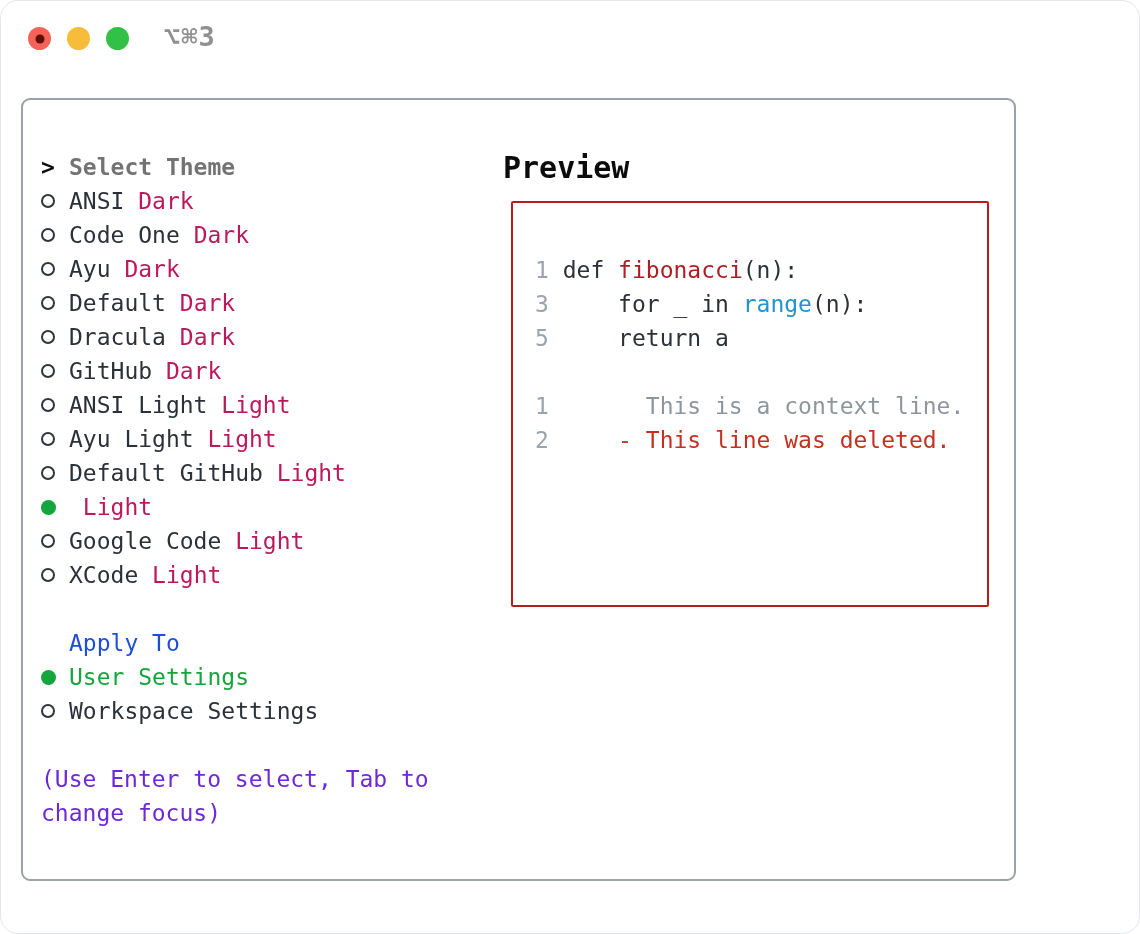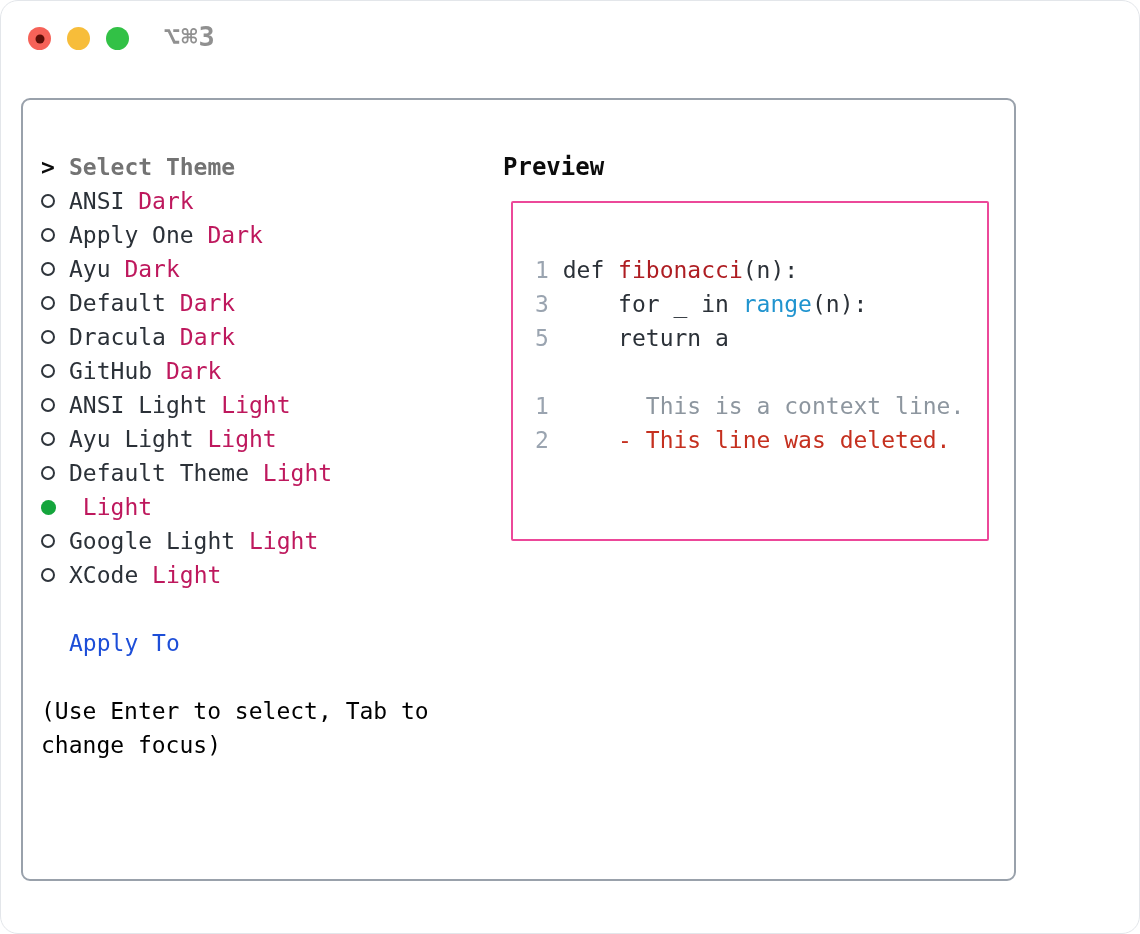--- a/index.html
+++ b/index.html
@@ -44,30 +44,30 @@
     width:14px; height:14px; border-radius:50%; border:2px solid #2f353c; background:transparent;
   }
   .radio.sel { width:15px; height:15px; border:none; background:#14a53c; }
   .picker-title { font-weight:700; color:#737373; }
   .item-name { color:#2b3138; }
   .item-name.sel { color:#14a53c; }
   .variant-tag { color:#be185d; }
   .apply-title { color:#1d4ed8; margin-left:28px; }
   .opt-label { color:#2b3138; }
   .opt-label.sel { color:#14a53c; }
-  .hint { width:435px; line-height:34px; color:#000000; white-space:normal; }
+  .hint { width:435px; line-height:34px; color:#6d28d9; white-space:normal; }
 
   
   .preview-title {
     position:absolute; left:480px; top:50px; height:34px; display:flex; align-items:center;
-    font-size:24px; font-weight:700; color:#0c0c0c;
+    font-size:30px; font-weight:700; color:#0c0c0c;
   }
   .preview-box {
-    position:absolute; left:488px; top:101px; width:478px; height:340px;
-    border:2px solid #ec4899; border-radius:2px; background:#ffffff;
+    position:absolute; left:488px; top:101px; width:478px; height:406px;
+    border:2px solid #b91c1c; border-radius:2px; background:#ffffff;
   }
   .codepane { position:absolute; left:22px; top:50px; right:8px; font-size:23px; }
   .cline { height:34px; line-height:34px; white-space:pre; color:#2b3138; }
   .seg-ln   { color:#9aa4b0; }
   .seg-code { color:#2b3138; }
   .seg-func { color:#ae1d22; }
   .seg-num  { color:#0e7b82; }
   .seg-call { color:#2094cf; }
   .seg-ctx  { color:#8d969f; }
   .seg-del  { color:#c5301f; }
@@ -95,39 +95,43 @@
       <div class="leftcol">
         <div class="row">
           <span class="bullet-slot">
             <span class="cursor-ch">&gt;</span>
           </span>
           <span class="picker-title">Select Theme</span>
         </div>
 
         <div id="theme-items">
             <div class="row"><span class="bullet-slot"><span class="radio"></span></span><span class="item-name">ANSI</span><span class="variant-tag"> Dark</span></div>
-            <div class="row"><span class="bullet-slot"><span class="radio"></span></span><span class="item-name">Apply One</span><span class="variant-tag"> Dark</span></div>
+            <div class="row"><span class="bullet-slot"><span class="radio"></span></span><span class="item-name">Code One</span><span class="variant-tag"> Dark</span></div>
             <div class="row"><span class="bullet-slot"><span class="radio"></span></span><span class="item-name">Ayu</span><span class="variant-tag"> Dark</span></div>
             <div class="row"><span class="bullet-slot"><span class="radio"></span></span><span class="item-name">Default</span><span class="variant-tag"> Dark</span></div>
             <div class="row"><span class="bullet-slot"><span class="radio"></span></span><span class="item-name">Dracula</span><span class="variant-tag"> Dark</span></div>
             <div class="row"><span class="bullet-slot"><span class="radio"></span></span><span class="item-name">GitHub</span><span class="variant-tag"> Dark</span></div>
             <div class="row"><span class="bullet-slot"><span class="radio"></span></span><span class="item-name">ANSI Light</span><span class="variant-tag"> Light</span></div>
             <div class="row"><span class="bullet-slot"><span class="radio"></span></span><span class="item-name">Ayu Light</span><span class="variant-tag"> Light</span></div>
-            <div class="row"><span class="bullet-slot"><span class="radio"></span></span><span class="item-name">Default Theme</span><span class="variant-tag"> Light</span></div>
+            <div class="row"><span class="bullet-slot"><span class="radio"></span></span><span class="item-name">Default GitHub</span><span class="variant-tag"> Light</span></div>
             <div class="row"><span class="bullet-slot"><span class="radio sel"></span></span><span class="variant-tag"> Light</span></div>
-            <div class="row"><span class="bullet-slot"><span class="radio"></span></span><span class="item-name">Google Light</span><span class="variant-tag"> Light</span></div>
+            <div class="row"><span class="bullet-slot"><span class="radio"></span></span><span class="item-name">Google Code</span><span class="variant-tag"> Light</span></div>
             <div class="row"><span class="bullet-slot"><span class="radio"></span></span><span class="item-name">XCode</span><span class="variant-tag"> Light</span></div>
           </div>
 
         <div class="spacer"></div>
 
         <div class="row">
           <span class="apply-title">Apply To</span>
         </div>
 
+        <div id="apply-options">
+            <div class="row"><span class="bullet-slot"><span class="radio sel"></span></span><span class="opt-label sel">User Settings</span></div>
+            <div class="row"><span class="bullet-slot"><span class="radio"></span></span><span class="opt-label">Workspace Settings</span></div>
+          </div>
 
         <div class="spacer"></div>
 
         <div class="hint">(Use Enter to select, Tab to change focus)</div>
       </div>
 
       <div class="preview-title">Preview</div>
 
       <div class="preview-box">
         <div class="codepane" id="codepane">

